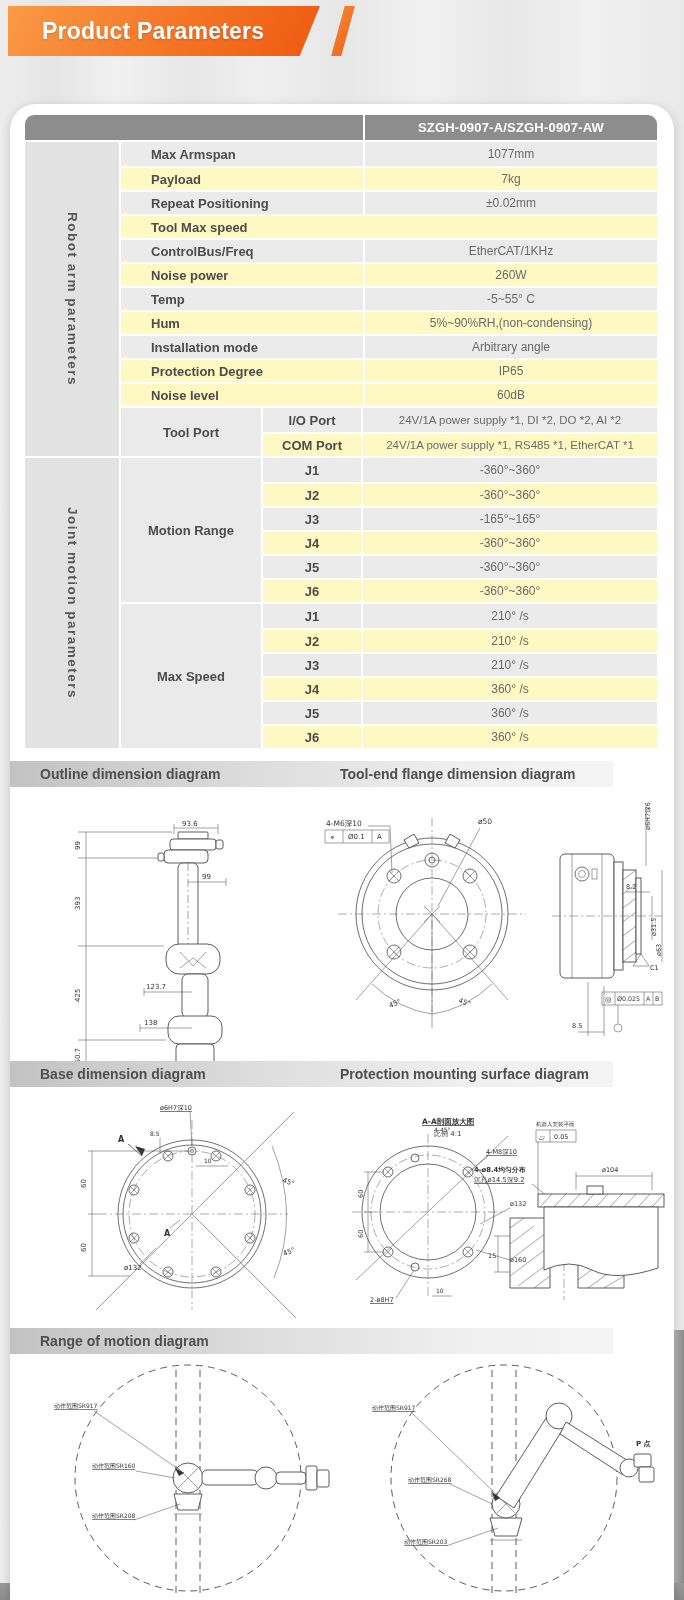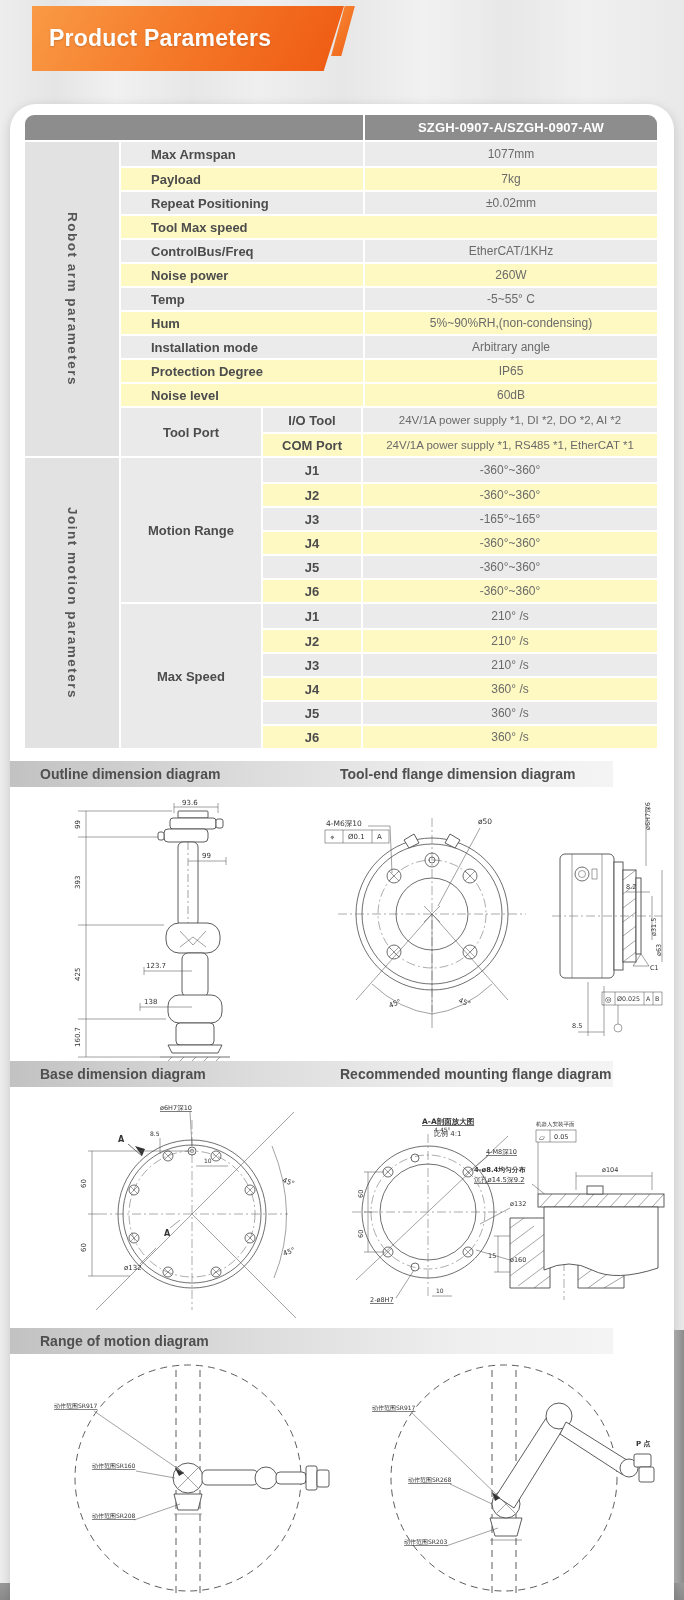--- a/index.html
+++ b/index.html
@@ -8,24 +8,24 @@
     font-family:"Liberation Sans", sans-serif;
     background:linear-gradient(90deg,#ededed 0%,#e5e5e5 8%,#f1f1f1 17%,#e7e7e7 28%,#efefef 38%,#e7e7e7 50%,#f1f1f1 62%,#e8e8e8 74%,#f0f0f0 86%,#e9e9e9 100%);
   }
   .bg-right{position:absolute;right:0;top:1330px;width:22px;height:270px;background:linear-gradient(90deg,rgba(140,140,140,0),#8b8b8b);}
   .bg-bottom{position:absolute;left:0;top:1583px;width:100%;height:17px;background:linear-gradient(180deg,#9a9a9a,#8c8c8c);}
 
   
   .card{position:absolute;left:10px;top:64px;width:664px;height:1521px;background:#fff;border-radius:26px;box-shadow:0 3px 12px rgba(0,0,0,.16);margin-top:40px;}
 
   
-  .banner{position:absolute;left:8px;top:6px;width:312px;height:65px;z-index:5;
+  .banner{position:absolute;left:8px;top:6px;width:312px;height:50px;z-index:5;
     background:linear-gradient(120deg,#f99a45 0%,#f47425 55%,#ee5a12 100%);
     clip-path:polygon(0 0,100% 0,93.5% 100%,0 100%);
-    display:flex;align-items:center;padding-left:17px;box-sizing:border-box;margin-left:24px;}
+    display:flex;align-items:center;padding-left:34px;box-sizing:border-box;}
   .banner-title{color:#fff;font-size:23px;font-weight:bold;letter-spacing:.2px;text-shadow:0 1px 2px rgba(0,0,0,.18);}
   .banner-stripe{position:absolute;left:326px;top:6px;width:34px;height:50px;z-index:5;
     background:linear-gradient(120deg,#f9913c,#ee5a12);
     clip-path:polygon(55% 0,85% 0,45% 100%,15% 100%);}
 
   
   .spec-table{position:absolute;left:15px;top:11px;width:632px;font-size:13px;}
   .tbl-header{display:flex;height:25px;background:#8d8d8d;border-radius:9px 9px 0 0;color:#fff;font-weight:bold;}
   .tbl-header .blank{width:340px;border-right:2px solid #fff;box-sizing:border-box;}
   .tbl-header .model{flex:1;display:flex;align-items:center;justify-content:center;font-size:13px;letter-spacing:.2px;}
@@ -123,21 +123,21 @@
           </div>
         <div class="row">
             <div class="p-name">Noise level</div>
             <div class="p-val">60dB</div>
           </div>
 
         <div class="span-group">
           <div class="span-label">Tool Port</div>
           <div class="span-rows">
             <div class="row shade" style="border-top:none;">
-                <div class="p-sub">I/O Tool</div>
+                <div class="p-sub">I/O Port</div>
                 <div class="p-val small">24V/1A power supply *1, DI *2, DO *2, AI *2</div>
               </div>
             <div class="row">
                 <div class="p-sub">COM Port</div>
                 <div class="p-val small">24V/1A power supply *1, RS485 *1, EtherCAT *1</div>
               </div>
           </div>
         </div>
       </div>
     </div>
@@ -207,21 +207,21 @@
         </div>
       </div>
     </div>
   </div>
 
   <div class="sec-bar" style="top:657px;">
     <div class="t1">Outline dimension diagram</div>
     <div class="t2">Tool-end flange dimension diagram</div>
   </div>
 
-  <div class="diag" style="left:30px;top:695px;text-align:right;">
+  <div class="diag" style="left:30px;top:716px;text-align:right;">
     <svg width="280" height="268" viewBox="0 0 280 268">
 
       <line class="lnthin" x1="134" y1="8" x2="178" y2="8"></line>
       <line class="lnthin" x1="134" y1="4" x2="134" y2="14"></line>
         <line class="lnthin" x1="178" y1="4" x2="178" y2="14"></line>
       <text x="142" y="6" font-size="7">93.6</text>
 
       <line class="lnthin" x1="46" y1="12" x2="46" y2="258"></line>
       <line class="lnthin" x1="38" y1="12" x2="132" y2="12"></line>
       <line class="lnthin" x1="38" y1="38" x2="120" y2="38"></line>
@@ -355,21 +355,21 @@
 
       <line class="lnthin" x1="268" y1="186" x2="268" y2="240"></line>
       <line class="lnthin" x1="284" y1="190" x2="284" y2="240"></line>
       <line class="lnthin" x1="258" y1="236" x2="284" y2="236"></line>
       <text x="252" y="232" font-size="6.5">8.5</text>
     </svg>
   </div>
 
   <div class="sec-bar" style="top:957px;">
     <div class="t1">Base dimension diagram</div>
-    <div class="t2">Recommended mounting flange diagram</div>
+    <div class="t2">Protection mounting surface diagram</div>
   </div>
 
   <div class="diag" style="left:22px;top:992px;">
     <svg width="620" height="222" viewBox="0 0 620 222">
       <circle class="ln" cx="160" cy="118" r="74"></circle>
       <circle class="ln" cx="160" cy="118" r="69"></circle>
       <circle class="cl" cx="160" cy="118" r="63"></circle>
       <line class="cl" x1="66" y1="118" x2="256" y2="118"></line>
       <line class="cl" x1="160" y1="24" x2="160" y2="214"></line>
 

